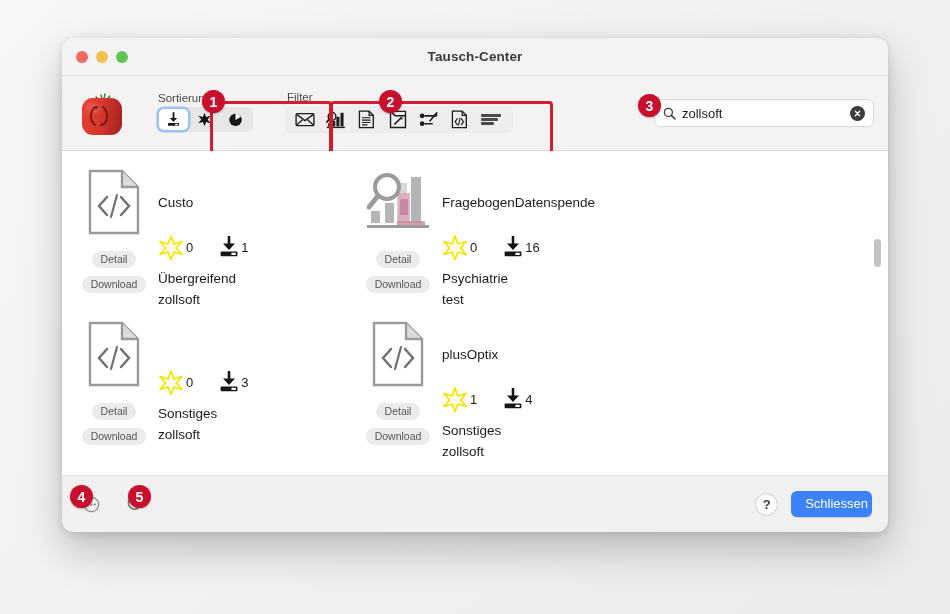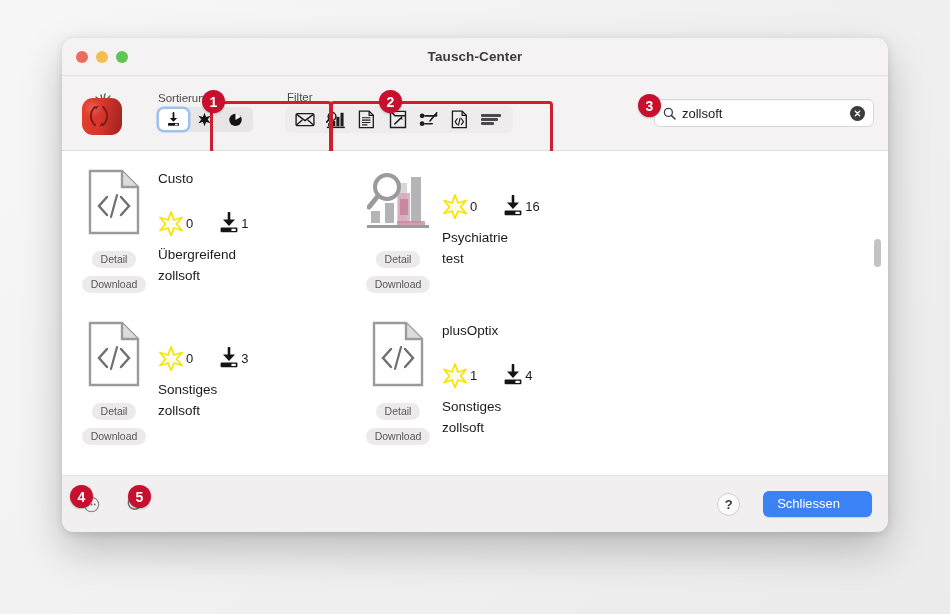--- a/index.html
+++ b/index.html
@@ -209,21 +209,21 @@
     font-size: 10.5px;
     color: #56565a;
     padding: 2px 9px;
     line-height: 13px;
     text-align: center;
   }
   .pill.detail { margin-top: 8px; }
   .card-main {
     flex: 1 1 auto;
     padding-left: 6px;
-    display: flex; flex-direction: column;
+    display: flex; flex-direction: column; margin-top: 24px;
   }
   .card-title {
     font-size: 13.5px; color: #1b1b1b;
     margin-top: 2px;
     white-space: nowrap;
   }
   .stats {
     display: flex; align-items: center;
     margin-top: 22px;
     height: 30px;
@@ -271,26 +271,26 @@
   .help-btn {
     width: 21px; height: 21px;
     border-radius: 50%;
     background: #fbfbfb;
     border: 1px solid #cfcdce;
     display: flex; align-items: center; justify-content: center;
     font-size: 13px; font-weight: bold; color: #3a3a3c;
     margin-left: auto;
   }
   .close-btn {
-    margin-left: 23px;
+    margin-left: 13px;
     background: #3b82f6;
     color: #fff;
     font-size: 13px;
     border-radius: 6px;
-    padding: 5px 32px 6px 14px;
+    padding: 5px 4px 6px 14px;
     box-shadow: 0 1px 1px rgba(0,0,0,0.13);
   }
 </style>
 </head>
 <body>
 
 <div class="page-bg"></div>
 
 <div class="window">
 
@@ -491,20 +491,21 @@
             <rect x="33" y="30" width="8" height="16" fill="#c07f98" opacity="0.8"></rect>
             <rect x="30" y="52" width="28" height="6" rx="1" fill="#c9879e" opacity="0.8"></rect>
             <rect x="0" y="56" width="62" height="3" fill="#9b9b9e"></rect>
             <circle cx="20" cy="18" r="12" fill="none" stroke="#9b9b9e" stroke-width="4"></circle>
             <path d="M11 27 L2 38" stroke="#9b9b9e" stroke-width="5" stroke-linecap="round"></path>
           </svg>
           <div class="pill detail">Detail</div>
           <div class="pill">Download</div>
         </div>
         <div class="card-main">
+          <div class="card-title">FragebogenDatenspende</div>
           <div class="stats">
             <div class="stat">
               <svg width="26" height="26" viewBox="0 0 26 26">
                 <path d="M13 2 L16 10 L24 7.5 L18.5 14 L24 20.5 L16 18 L13 25.5 L10 18 L2 20.5 L7.5 14 L2 7.5 L10 10 Z" fill="#fffdf0" stroke="#f5e500" stroke-width="1.8" stroke-linejoin="round"></path>
               </svg>
               <span class="num">0</span>
             </div>
             <div class="stat dl">
               <svg width="20" height="22" viewBox="0 0 20 22">
                 <path d="M10 1 L10 9" stroke="#151515" stroke-width="2.6" stroke-linecap="round"></path>

